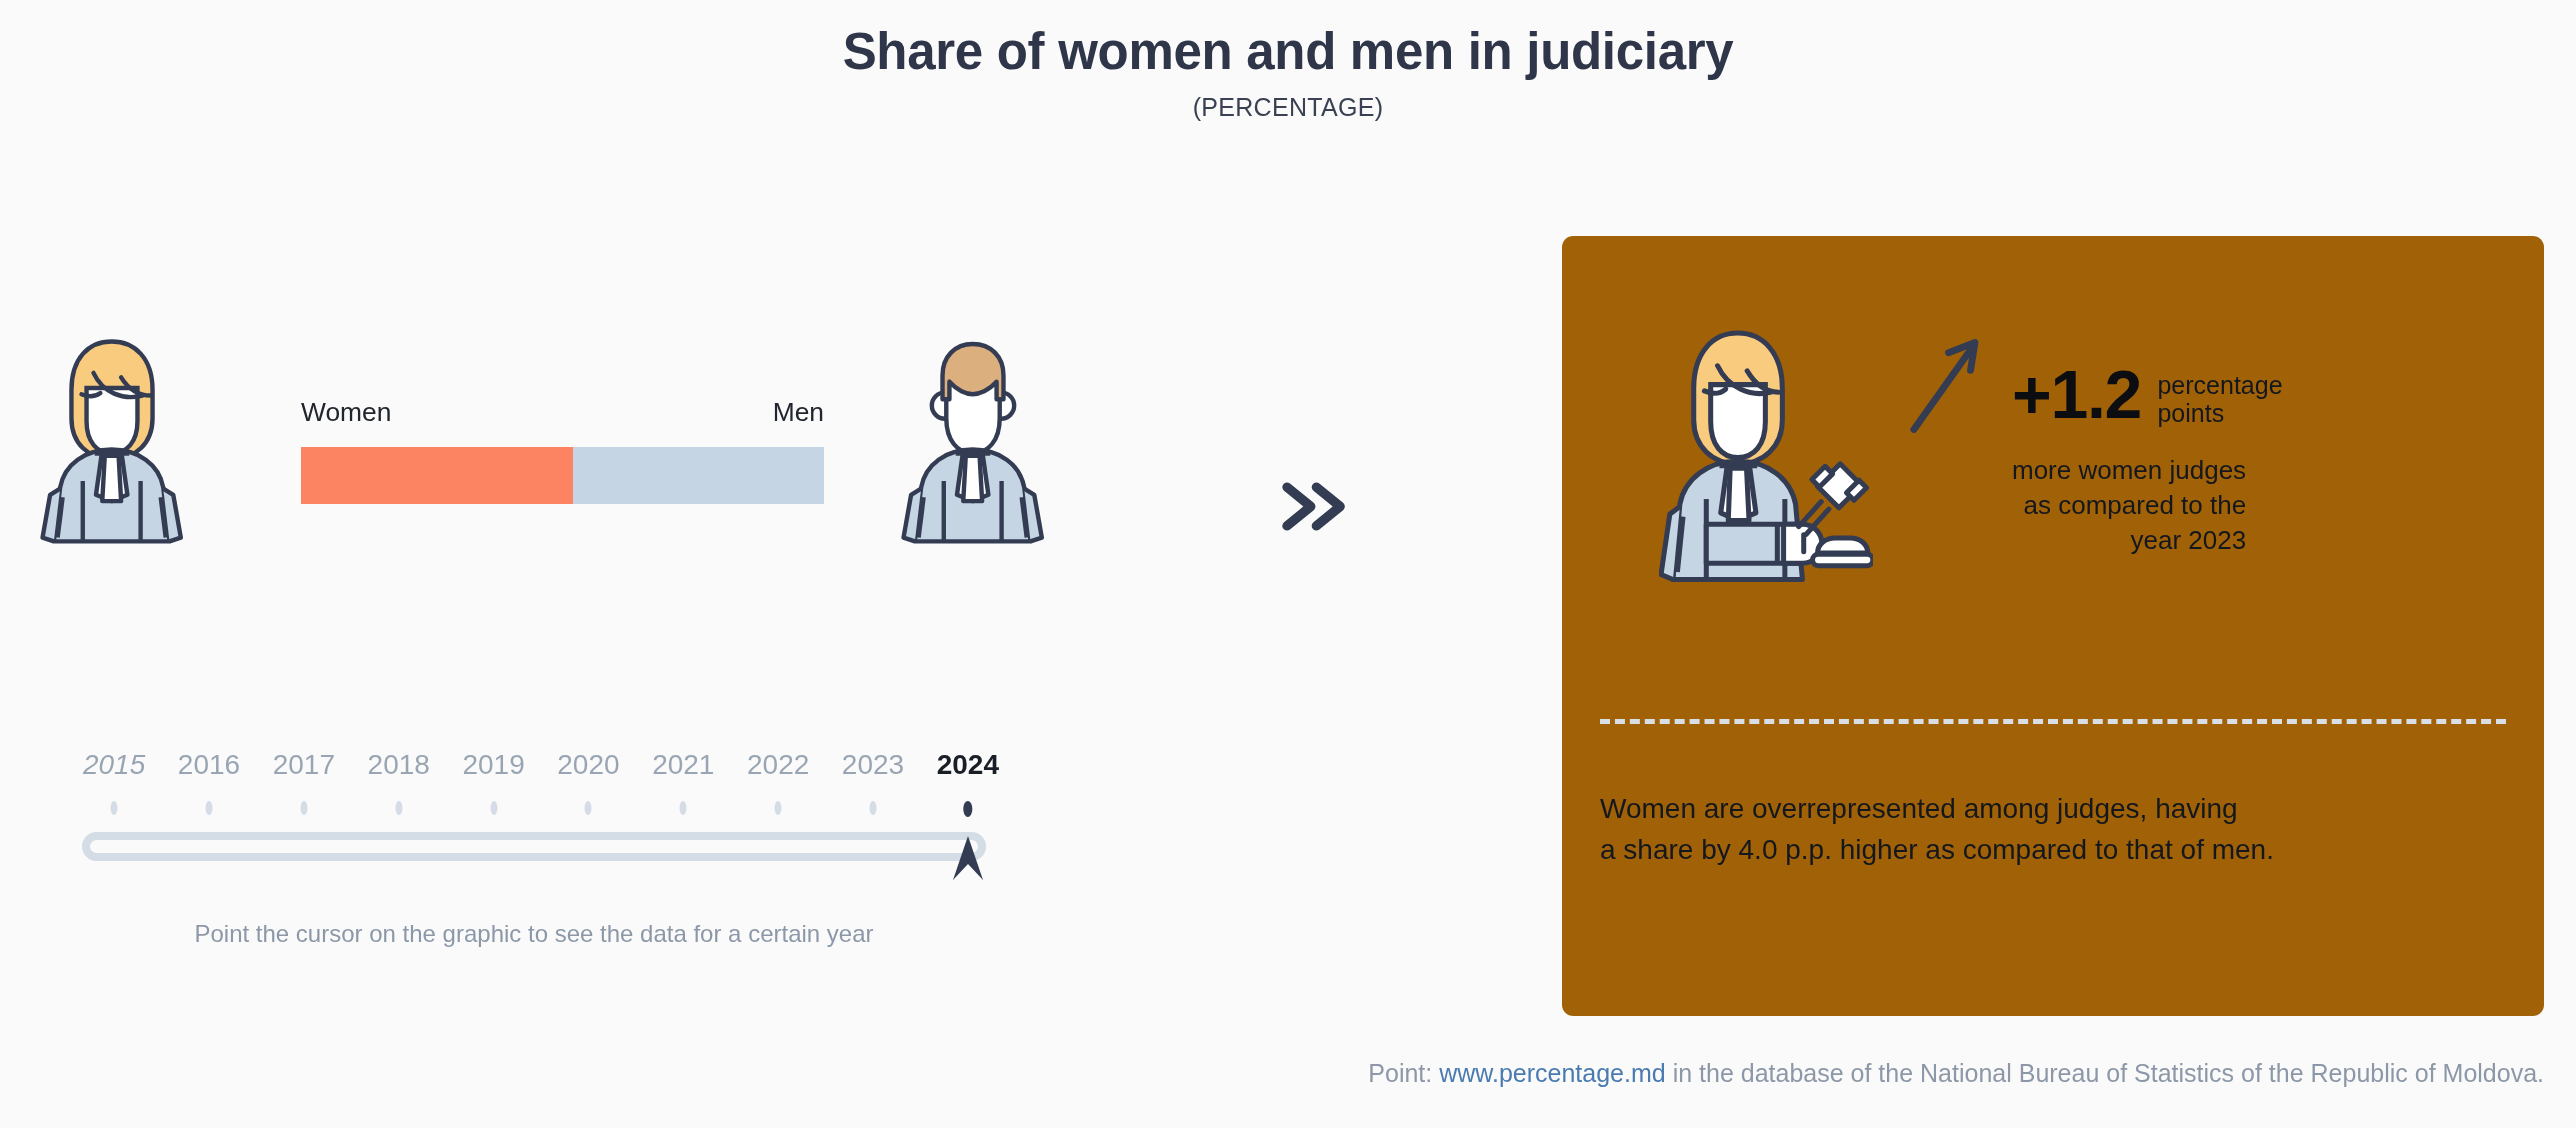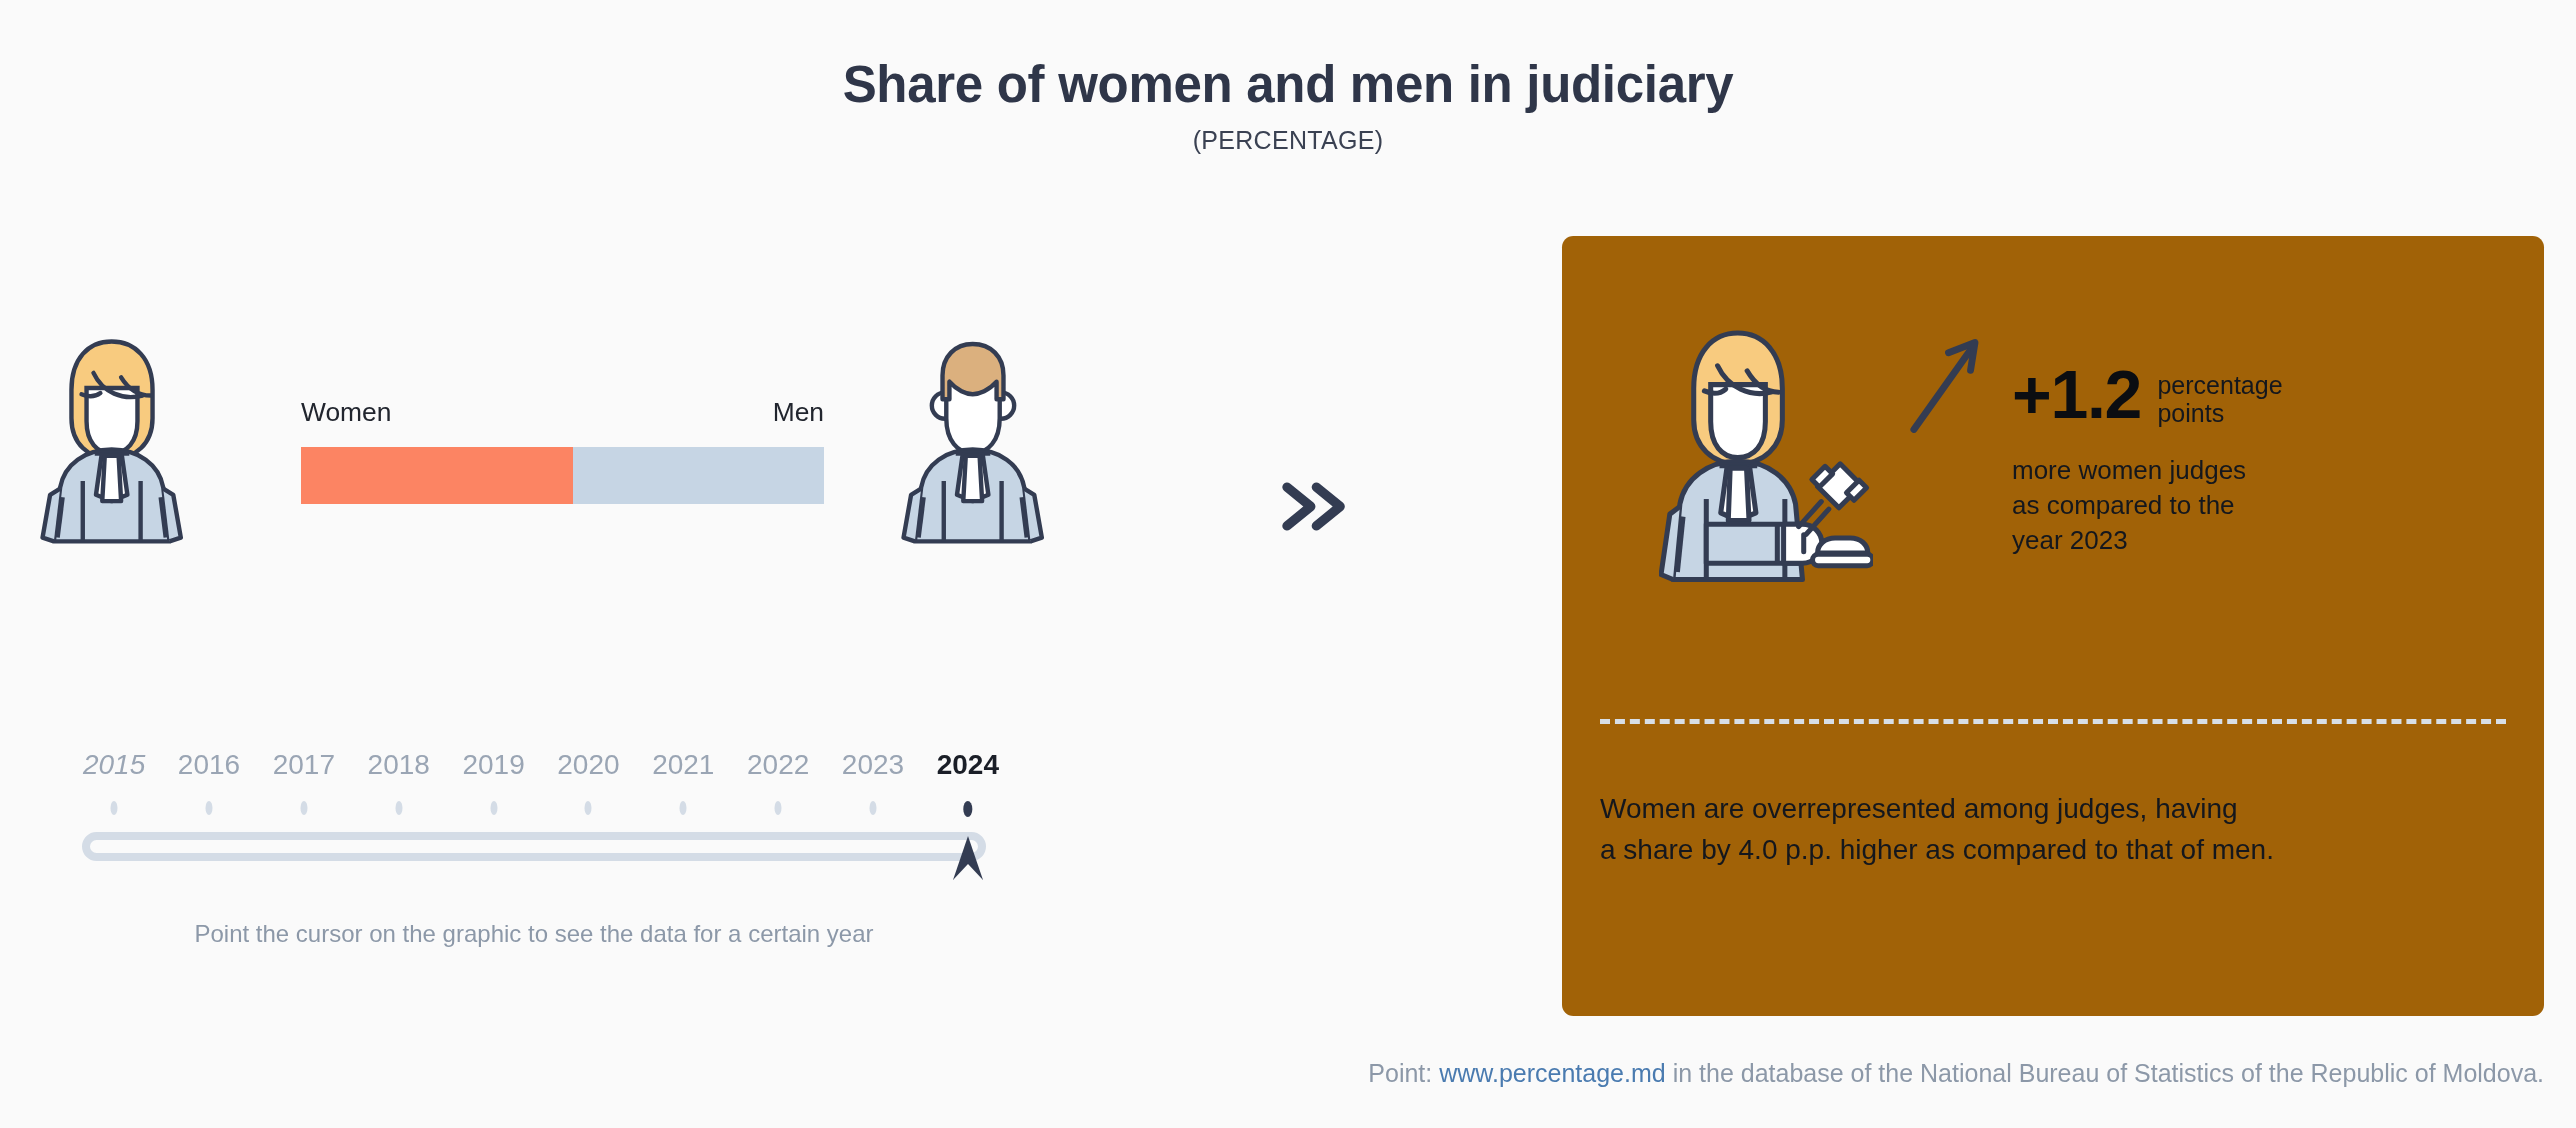--- a/index.html
+++ b/index.html
@@ -16,21 +16,20 @@
     color: #2F3649;
   }
 
   
   .header {
     position: absolute;
     top: 24px;
     left: 0;
     width: 2576px;
     text-align: center;
-    margin-top: 33px;
   }
   .page-title {
     font-size: 51px;
     font-weight: bold;
     color: #2F3649;
     letter-spacing: -0.3px;
     line-height: 1.1;
     margin: 0;
   }
   .page-subtitle {
@@ -234,20 +233,21 @@
     color: #14171D;
     line-height: 1.12;
   }
   .delta-desc {
     position: absolute;
     left: 450px;
     top: 217px;
     font-size: 26px;
     color: #14171D;
     line-height: 1.35;
+    text-align: right;
   }
   .divider {
     position: absolute;
     left: 38px;
     top: 483px;
     width: 906px;
     height: 0;
     border-top: 5.7px dashed #D7DEE6;
   }
   .insight-note {

